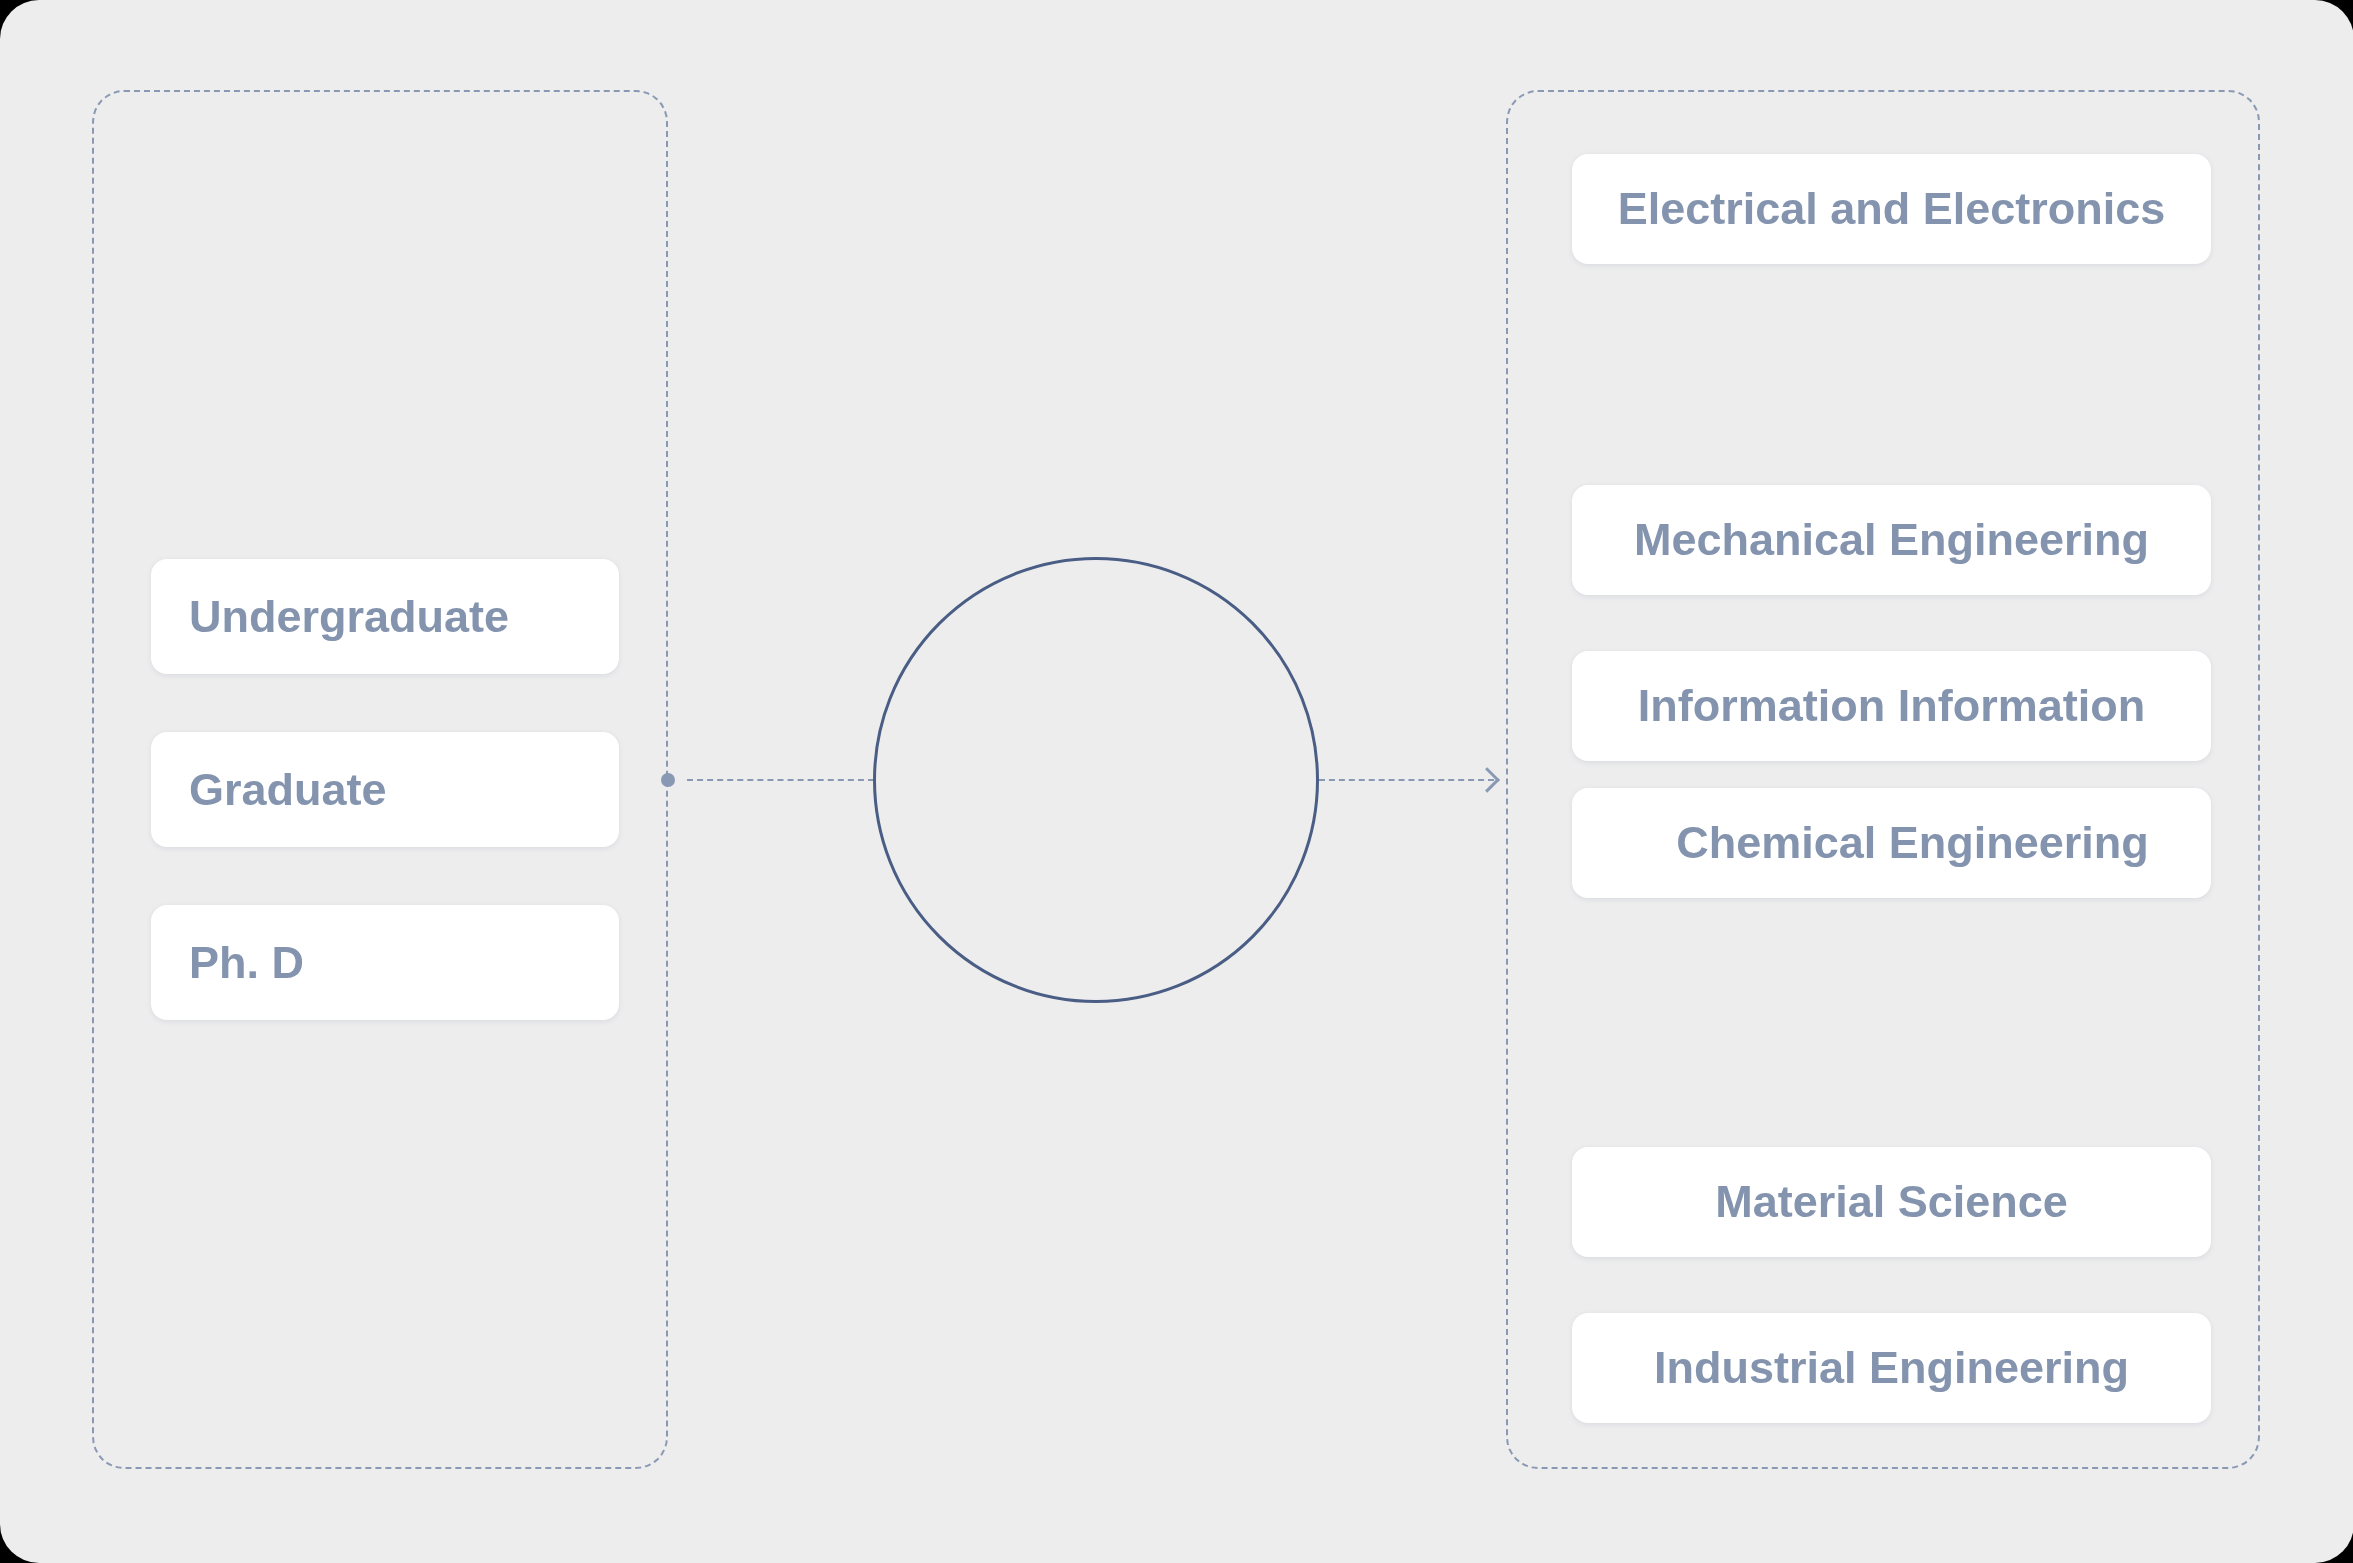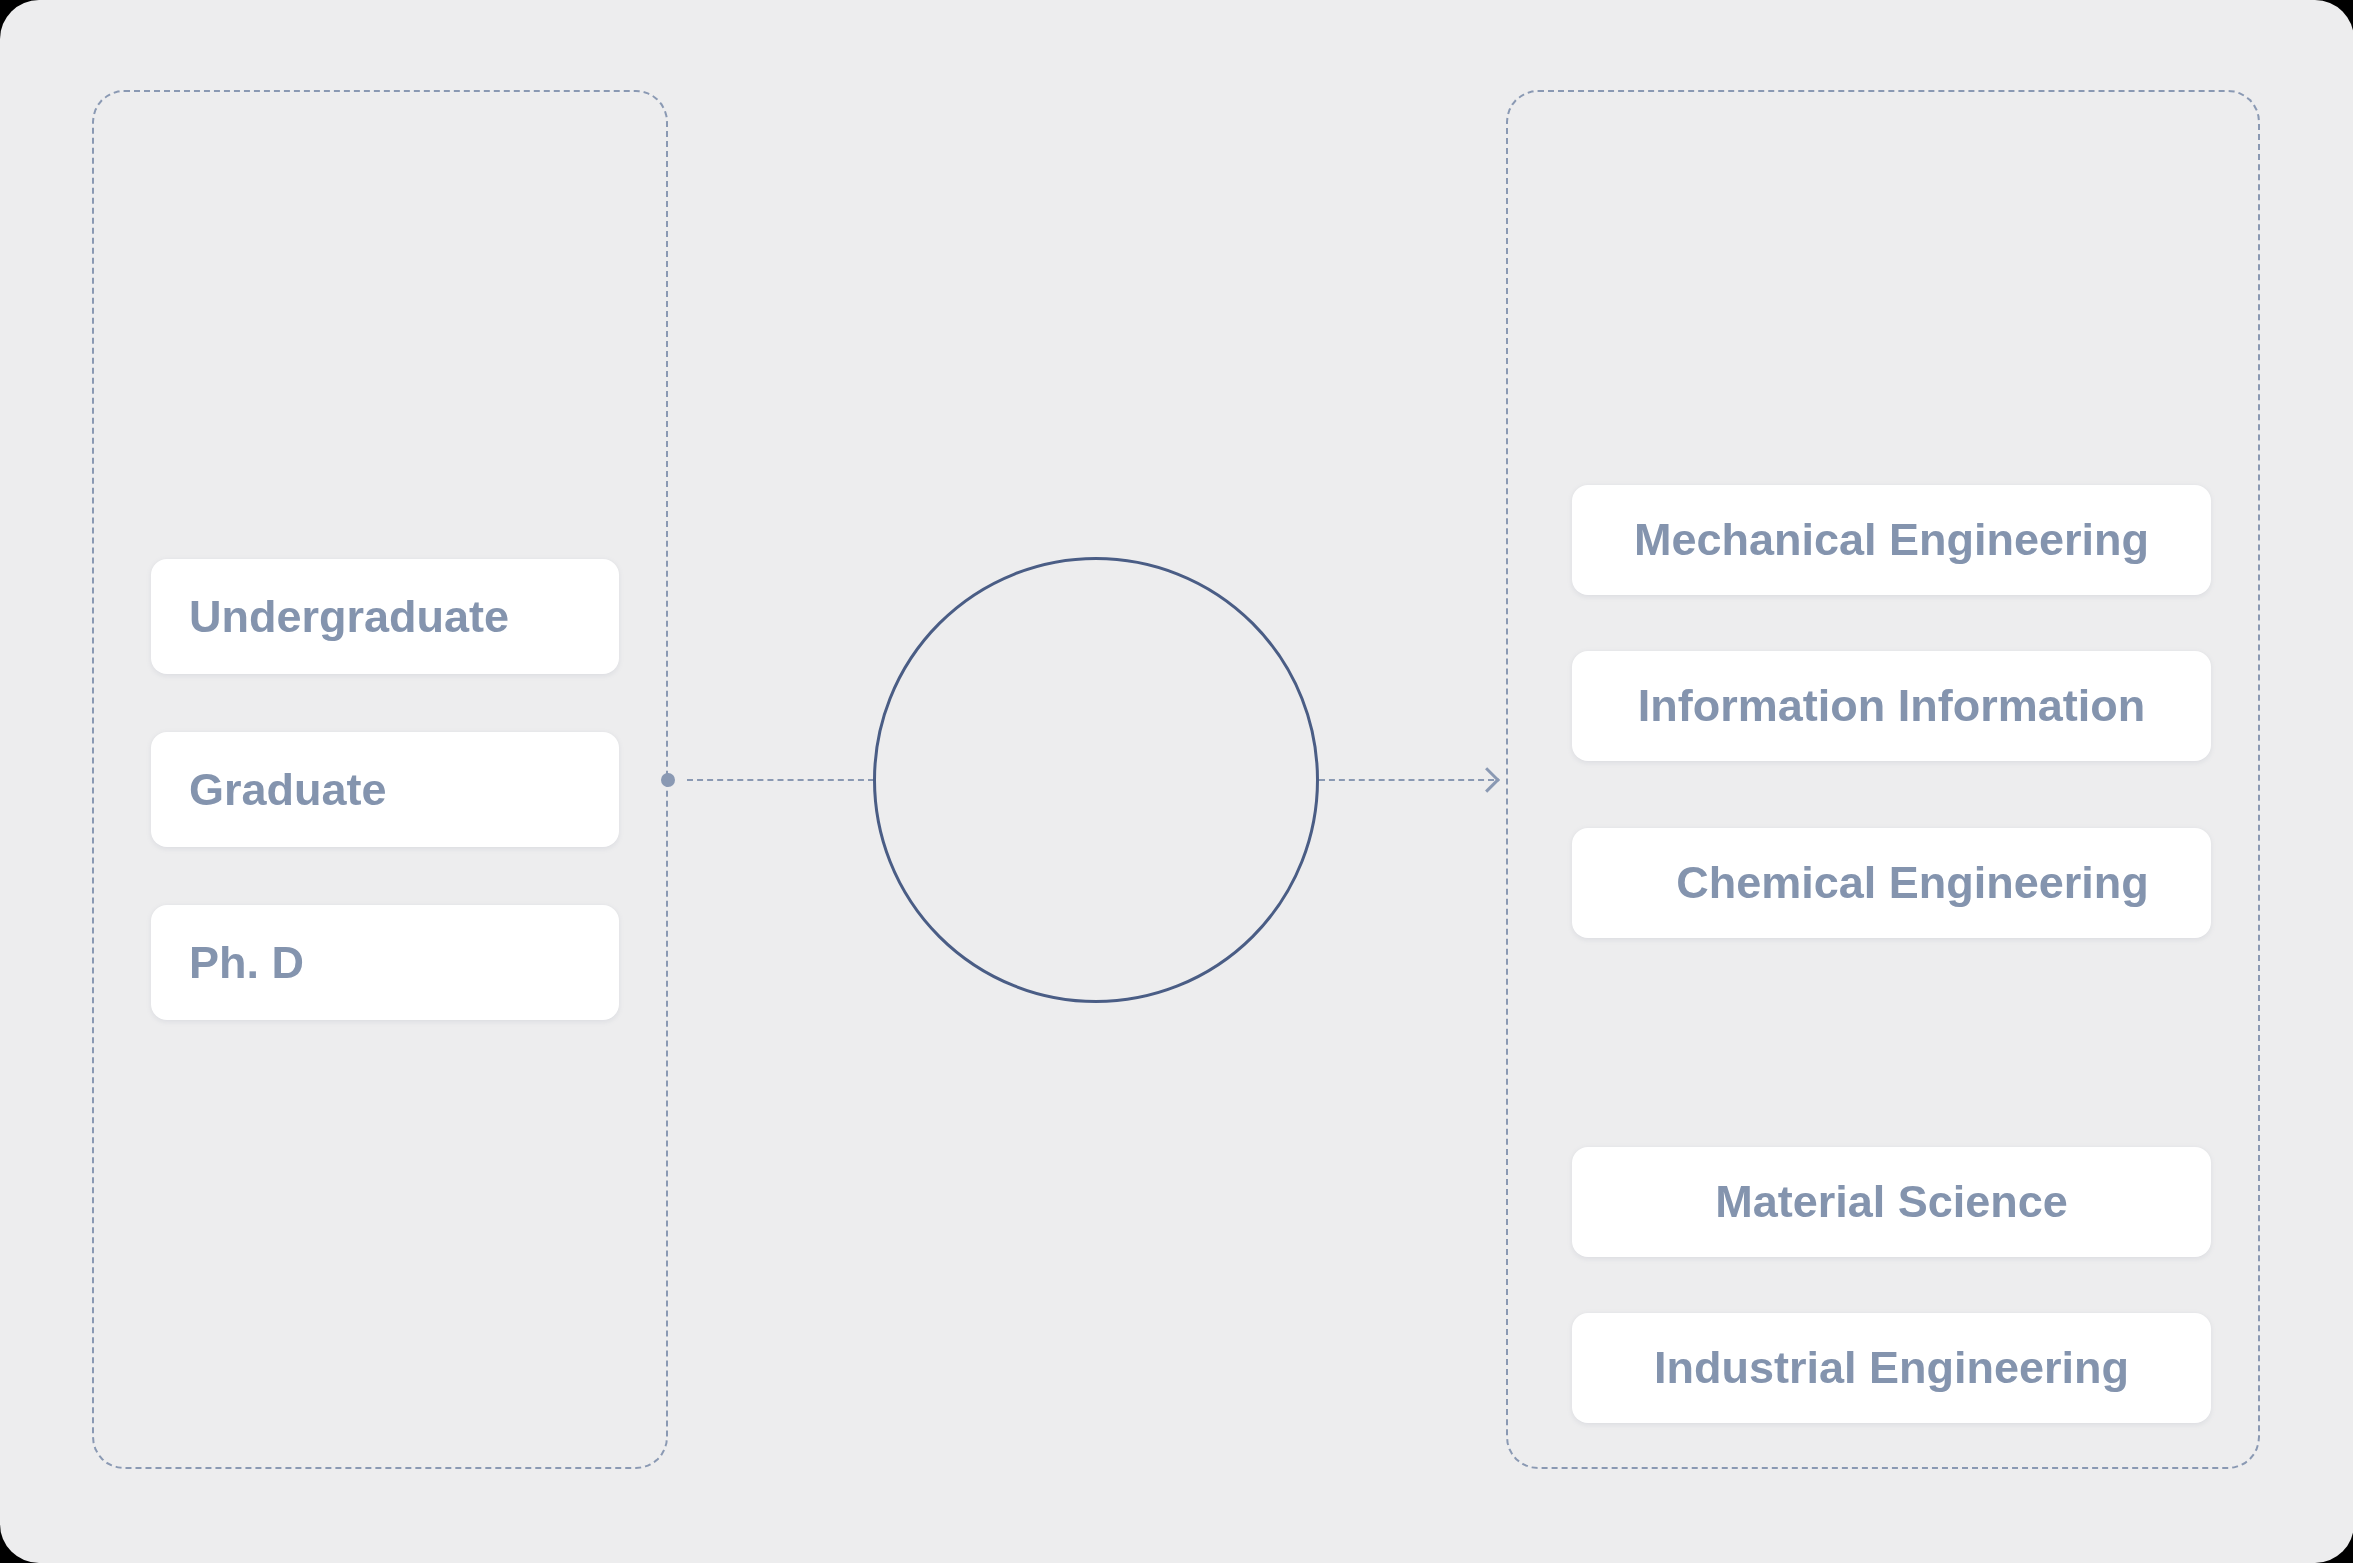--- a/index.html
+++ b/index.html
@@ -60,21 +60,21 @@
   .center-node {
     position: absolute; left: 915px; top: 599px;
     width: 362px; height: 362px; border-radius: 50%;
     background: var(--circle-fill, #8896ad);
     display: flex; align-items: center; justify-content: center;
     color: var(--center-text, #eff1f4);
     font-size: 55px; font-weight: 700; white-space: nowrap;
   }
   
   .r0 { top: 62px; }  .r1 { top: 228px; }  .r2 { top: 393px; }  .r3 { top: 559px; }
-  .r4 { top: 736px; padding-left: 42px; } .r5 { top: 890px; } .r6 { top: 1055px; } .r7 { top: 1221px; }
+  .r4 { top: 696px; padding-left: 42px; } .r5 { top: 890px; } .r6 { top: 1055px; } .r7 { top: 1221px; }
   
   .l0 { top: 467px; } .l1 { top: 640px; } .l2 { top: 813px; }
 </style>
 </head>
 <body>
 
 <div class="canvas">
   <div class="panel">
 
     <div class="group left-group">
@@ -91,20 +91,23 @@
 
     <div class="connector-dot"></div>
     <div class="connector connector-left"></div>
 
     <div class="center-ring"></div>
 
     <div class="connector connector-right"></div>
     <div class="arrowhead"></div>
 
     <div class="group right-group">
+      <div class="card right-card r0">
+        <span>Electrical and Electronics</span>
+      </div>
       <div class="card right-card r2">
         <span>Mechanical Engineering</span>
       </div>
       <div class="card right-card r3">
         <span>Information Information</span>
       </div>
       <div class="card right-card r4">
         <span>Chemical Engineering</span>
       </div>
       <div class="card right-card r6">

